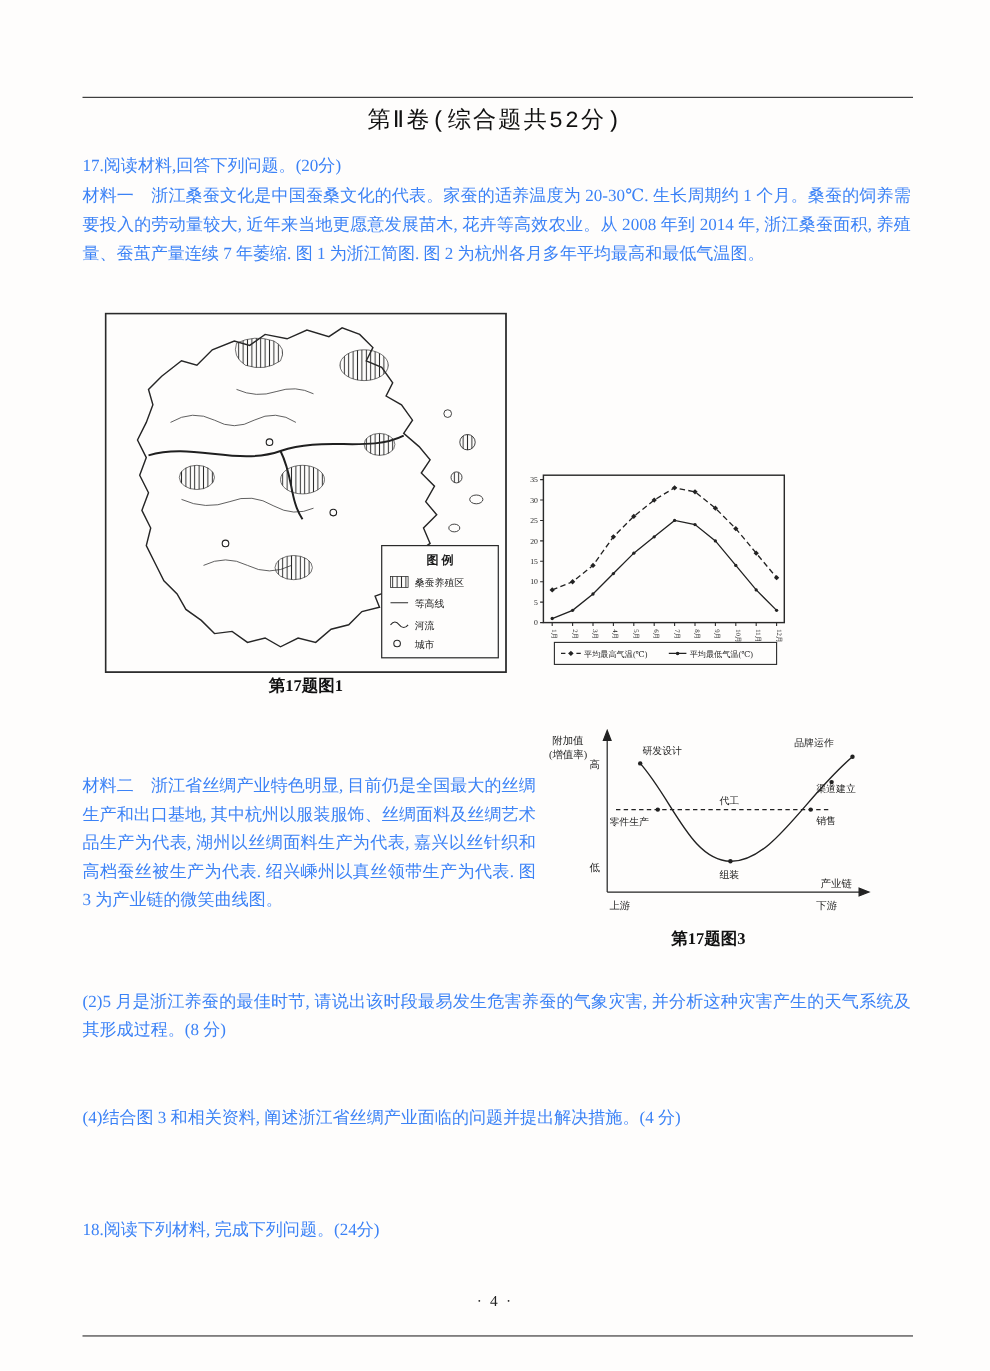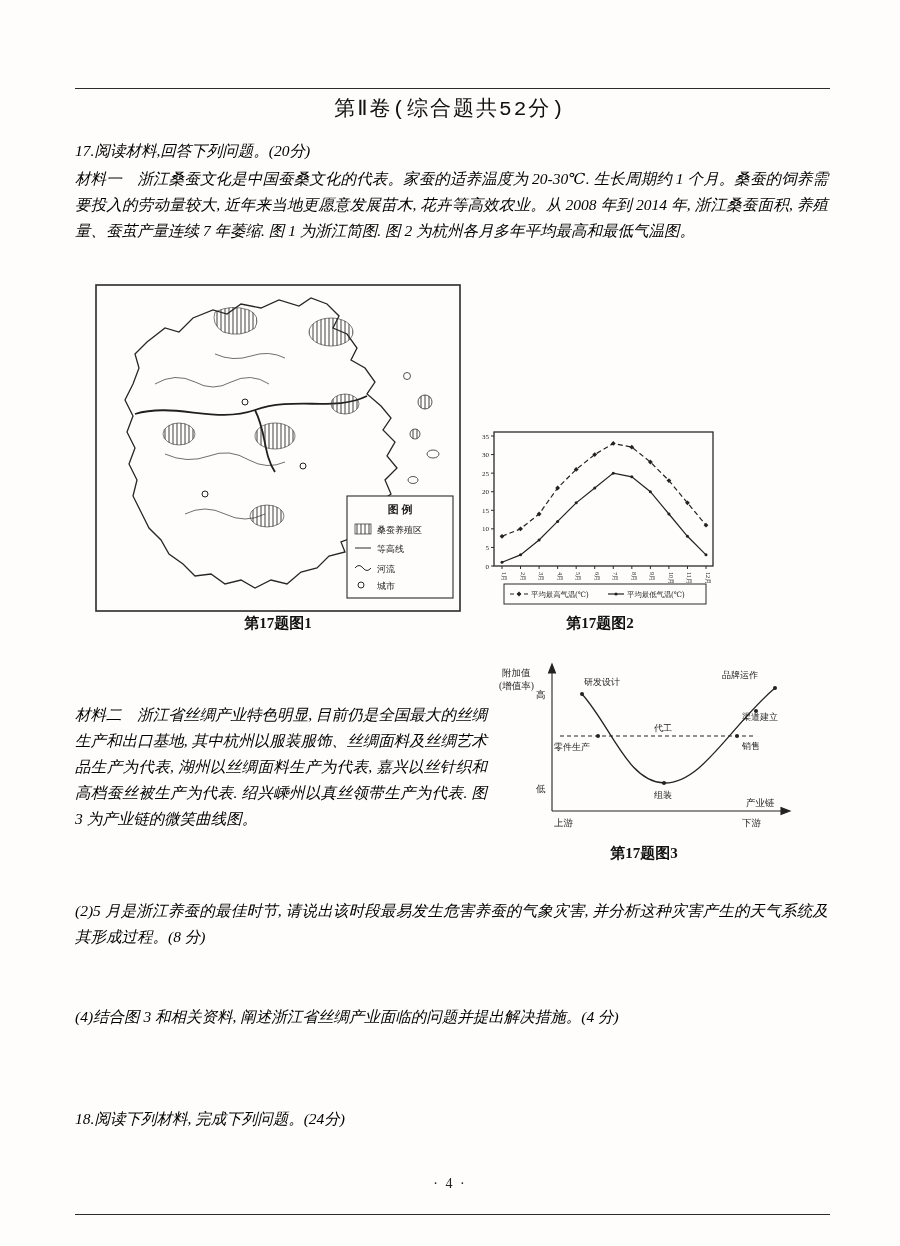--- a/index.html
+++ b/index.html
@@ -8,21 +8,21 @@
     font-family:"Liberation Serif","DejaVu Serif",serif;color:#1d1d1d;
     overflow:hidden;
   }
   .rule{position:absolute;left:75px;right:70px;border-top:1.6px solid #2b2b2b;height:0;}
   .page-title{
     position:absolute;top:94px;left:0;width:100%;text-align:center;
     font-size:21px;letter-spacing:2px;color:#111;font-family:Liberation Mono, monospace;
   }
   .para{
     position:absolute;left:75px;width:753px;font-size:15.5px;line-height:26px;
-    text-align:justify;color:#000000;font-style:italic;
+    text-align:justify;color:#3b82f6;
   }
   .caption{
     position:absolute;font-weight:bold;font-size:15px;text-align:center;color:#111;
   }
   .fig{position:absolute;}
   svg{display:block;}
   svg text{font-family:"Liberation Serif","DejaVu Serif",serif;fill:#1d1d1d;}
   .footer{
     position:absolute;top:1176px;left:0;width:100%;text-align:center;
     font-size:14px;color:#222;letter-spacing:2px;
@@ -175,21 +175,20 @@
         <circle cx="240" cy="128.85714285714286" r="1.5" fill="#222"></circle>
         <rect x="38" y="158" width="202" height="20" fill="none" stroke="#2a2a2a" stroke-width="1"></rect>
         <line x1="44" y1="168" x2="62" y2="168" stroke="#222" stroke-width="1.2" stroke-dasharray="4 3"></line>
         <rect x="51.3" y="166.3" width="3.4" height="3.4" fill="#222" transform="rotate(45 53 168)"></rect>
         <text x="65" y="171" font-size="7.4">平均最高气温(℃)</text>
         <line x1="142" y1="168" x2="158" y2="168" stroke="#222" stroke-width="1.2"></line>
         <circle cx="150" cy="168" r="1.6" fill="#222"></circle>
         <text x="161" y="171" font-size="7.4">平均最低气温(℃)</text>
       </svg>
   </div>
-  <div class="caption" style="left:466px;top:614px;width:268px">第17题图2</div>
 
   <div class="para" style="top:702px;width:412px">材料二　浙江省丝绸产业特色明显, 目前仍是全国最大的丝绸生产和出口基地, 其中杭州以服装服饰、丝绸面料及丝绸艺术品生产为代表, 湖州以丝绸面料生产为代表, 嘉兴以丝针织和高档蚕丝被生产为代表. 绍兴嵊州以真丝领带生产为代表. 图 3 为产业链的微笑曲线图。</div>
 
   <div class="fig" style="left:494px;top:656px">
     <svg id="fig3-svg" width="300" height="182" viewBox="0 0 300 182">
 
       <g stroke="#222" stroke-width="1.1" fill="#222">
         <line x1="58" y1="155" x2="58" y2="14"></line>
         <polygon points="58,8 54.5,17 61.5,17"></polygon>
         <line x1="58" y1="155" x2="290" y2="155"></line>

